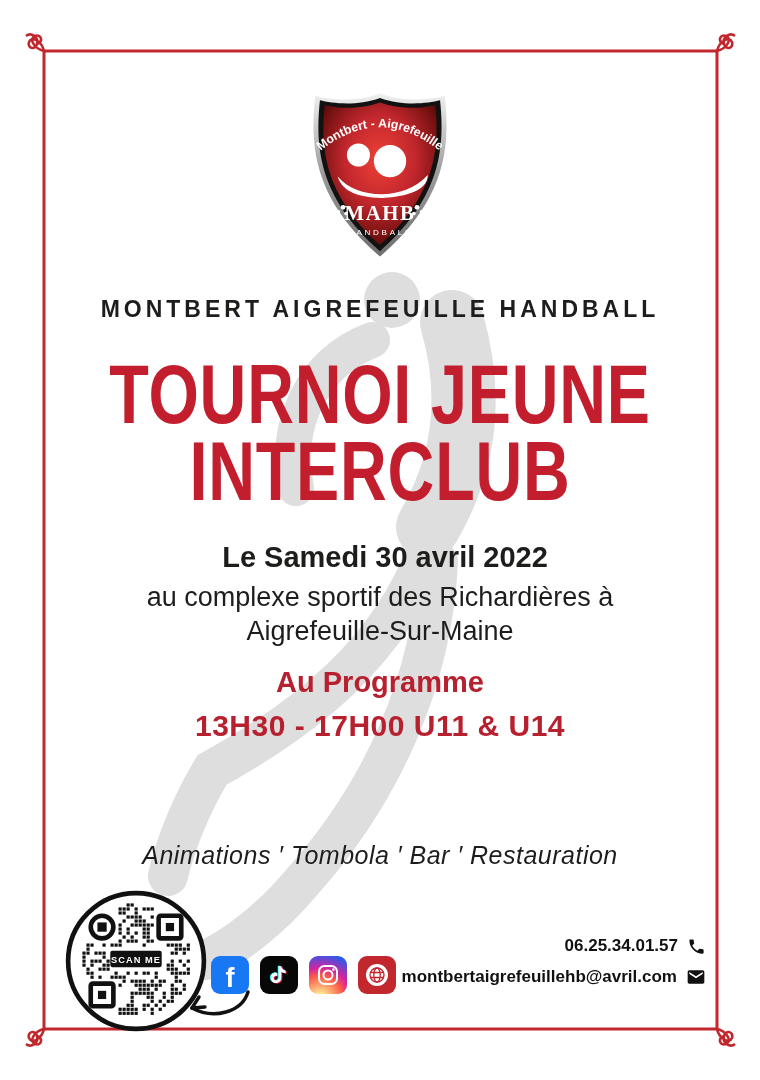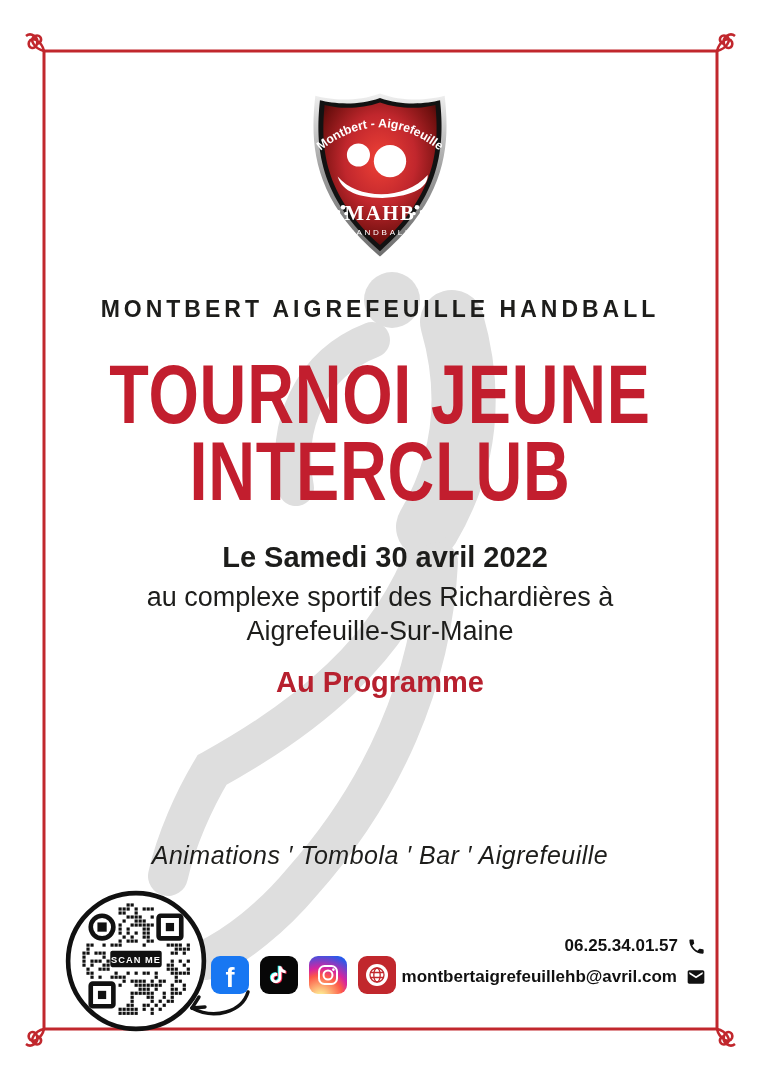--- a/index.html
+++ b/index.html
@@ -124,23 +124,24 @@
   </div>
 
   <div class="abs centered date">Le Samedi 30 avril 2022</div>
   <div class="abs centered program-heading">Au Programme</div>
 
   <div class="abs centered loc">
     <div>au complexe sportif des Richardières à</div>
     <div>Aigrefeuille-Sur-Maine</div>
   </div>
   <div class="abs centered program-lines">
-  </div>
-
-  <div class="abs centered amenities">Animations ′ Tombola ′ Bar ′ Aigrefeuille</div>
+    <div>13H30 - 17H00 U11 &amp; U14</div>
+  </div>
+
+  <div class="abs centered amenities">Animations ′ Tombola ′ Bar ′ Restauration</div>
 
   <svg class="qr-wrap" viewBox="0 0 140 140">
     <circle cx="70" cy="70" r="66" fill="#ffffff" stroke="#111111" stroke-width="4.5"></circle>
     <g id="qr-mods" fill="#111111">
         <rect x="17.9" y="60.8" width="3.1" height="3.1"></rect>
         <rect x="17.9" y="64.69999999999999" width="3.1" height="3.1"></rect>
         <rect x="17.9" y="68.6" width="3.1" height="3.1"></rect>
         <rect x="17.9" y="72.5" width="3.1" height="3.1"></rect>
         <rect x="21.8" y="53" width="3.1" height="3.1"></rect>
         <rect x="21.8" y="56.9" width="3.1" height="3.1"></rect>

